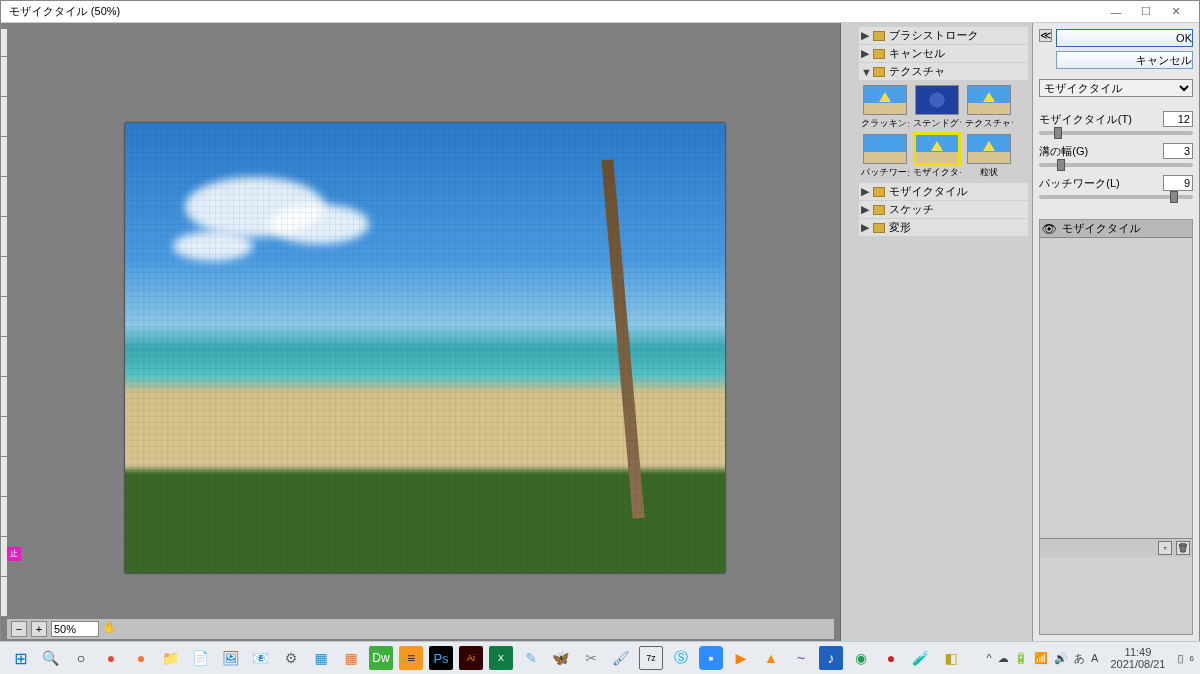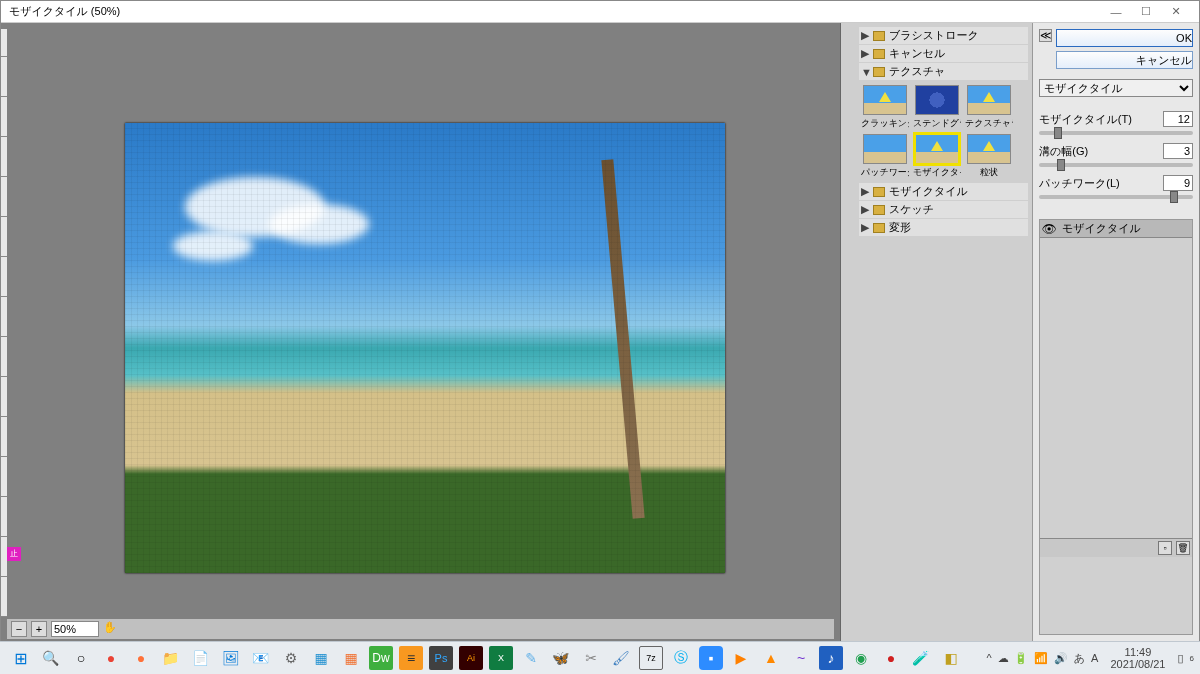--- a/index.html
+++ b/index.html
@@ -238,21 +238,21 @@
   <div class="tb-icon" style="color:#ff7139">●</div>
   <div class="tb-icon" style="color:#f0c040">📁</div>
   <div class="tb-icon" style="color:#5ac8fa">📄</div>
   <div class="tb-icon" style="color:#0078d7">🖼</div>
   <div class="tb-icon" style="color:#0072c6">📧</div>
   <div class="tb-icon" style="color:#666">⚙</div>
   <div class="tb-icon" style="color:#2090d0">▦</div>
   <div class="tb-icon" style="color:#f07030">▦</div>
   <div class="tb-icon" style="background:#3eaf3e;color:#fff;font-size:12px">Dw</div>
   <div class="tb-icon" style="background:#f89820;color:#333">≡</div>
-  <div class="tb-icon" style="background:#404040;color:#31a8ff;font-size:11px">Ps</div>
+  <div class="tb-icon" style="background:#000000;color:#31a8ff;font-size:13px">Ps</div>
   <div class="tb-icon" style="background:#330000;color:#ff9a00;font-size:9px">Ai</div>
   <div class="tb-icon" style="background:#107c41;color:#fff;font-size:9px">X</div>
   <div class="tb-icon" style="color:#60b0e8">✎</div>
   <div class="tb-icon" style="color:#f08020">🦋</div>
   <div class="tb-icon" style="color:#888">✂</div>
   <div class="tb-icon" style="color:#4080c0">🖌</div>
   <div class="tb-icon" style="border:1px solid #666;font-size:9px">7z</div>
   <div class="tb-icon" style="color:#00aff0">Ⓢ</div>
   <div class="tb-icon" style="background:#2d8cff;color:#fff;border-radius:4px">▪</div>
   <div class="tb-icon" style="color:#ff8000">▶</div>

